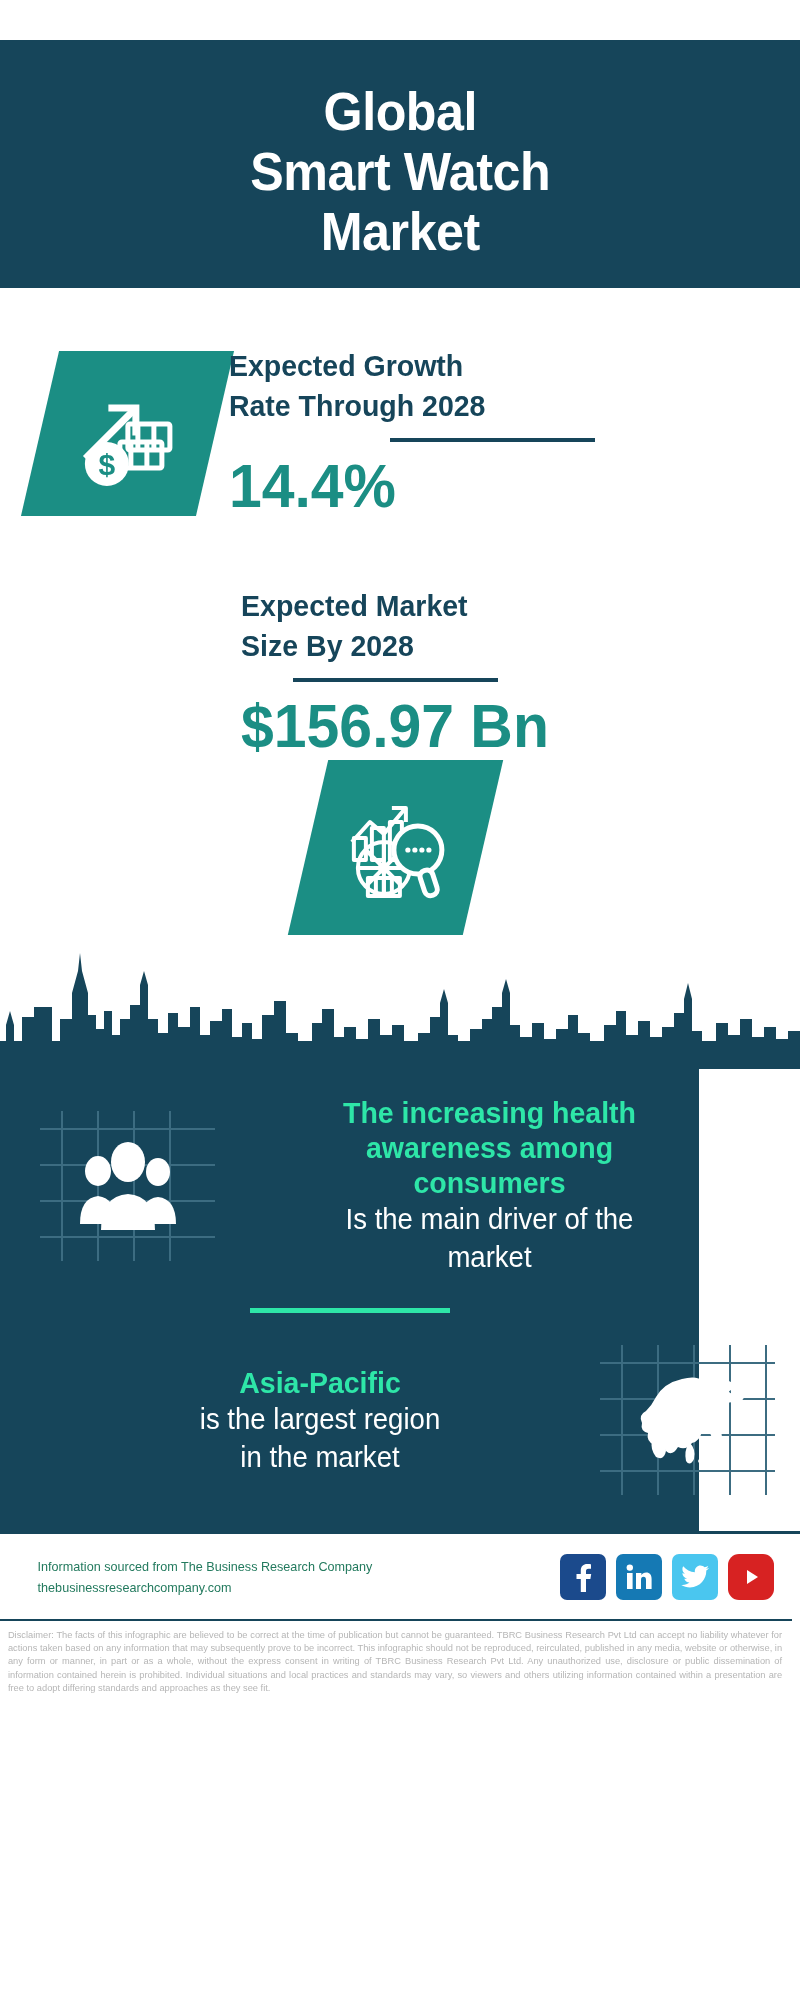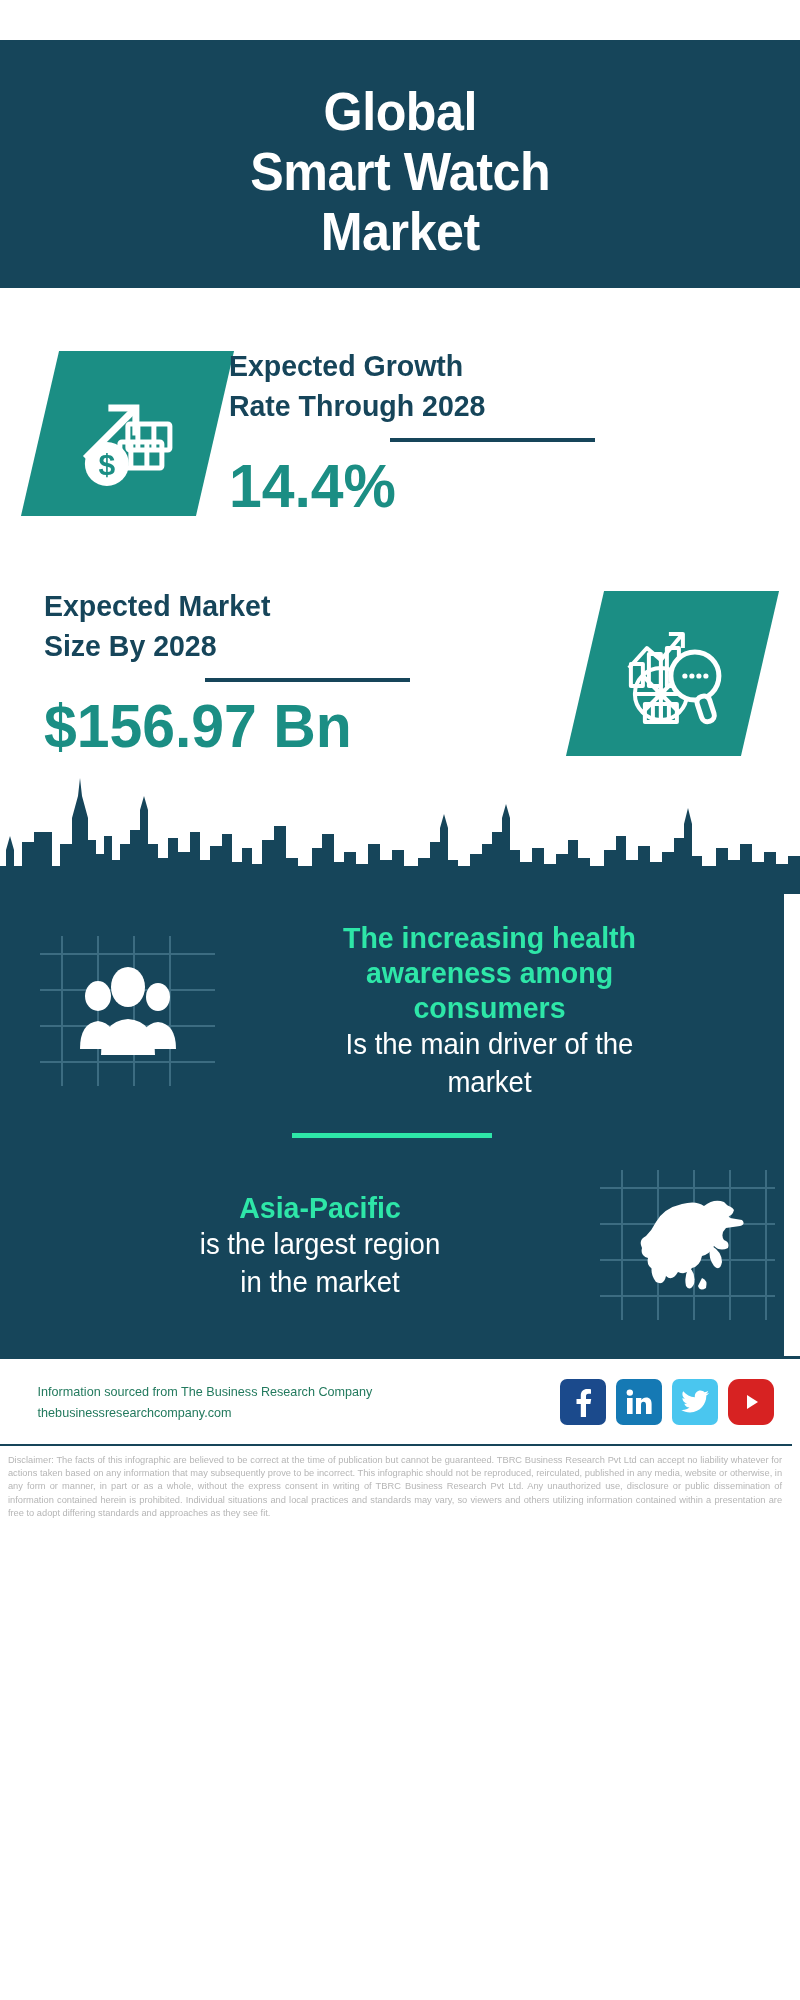--- a/index.html
+++ b/index.html
@@ -87,21 +87,21 @@
     width:800px;
     height:120px;
     background:#ffffff;
     margin-top:14px;
   }
   .skyline-wrap svg { display:block; width:800px; height:120px; }
 
   
   .dark-zone {
     background:#16455a;
-    width:784px;
+    width:699px;
     padding-bottom:10px;
     position:relative;
   }
   .fact-row {
     display:flex;
     align-items:center;
     width:800px;
   }
   .fact-row.left-icon { padding:26px 36px 10px 40px; }
   .fact-row.right-icon { padding:10px 25px 26px 40px; }
@@ -217,21 +217,21 @@
         </div>
       </div>
       <div class="stat-text">
         <div class="stat-title">Expected Growth</div>
         <div class="stat-title">Rate Through 2028</div>
         <div class="rule"></div>
         <div class="stat-value">14.4%</div>
       </div>
     </div>
 
-    <div class="stat-row right-icon" style="padding-top:66px;">
+    <div class="stat-row right-icon" style="padding-top:66px;flex-direction:column;">
       <div class="stat-text">
         <div class="stat-title">Expected Market</div>
         <div class="stat-title">Size By 2028</div>
         <div class="rule"></div>
         <div class="stat-value">$156.97 Bn</div>
       </div>
       <div class="para">
         <div class="inner">
           <svg width="112" height="112" viewBox="0 0 112 112">
             <g fill="none" stroke="#ffffff" stroke-width="4" stroke-linejoin="round">

